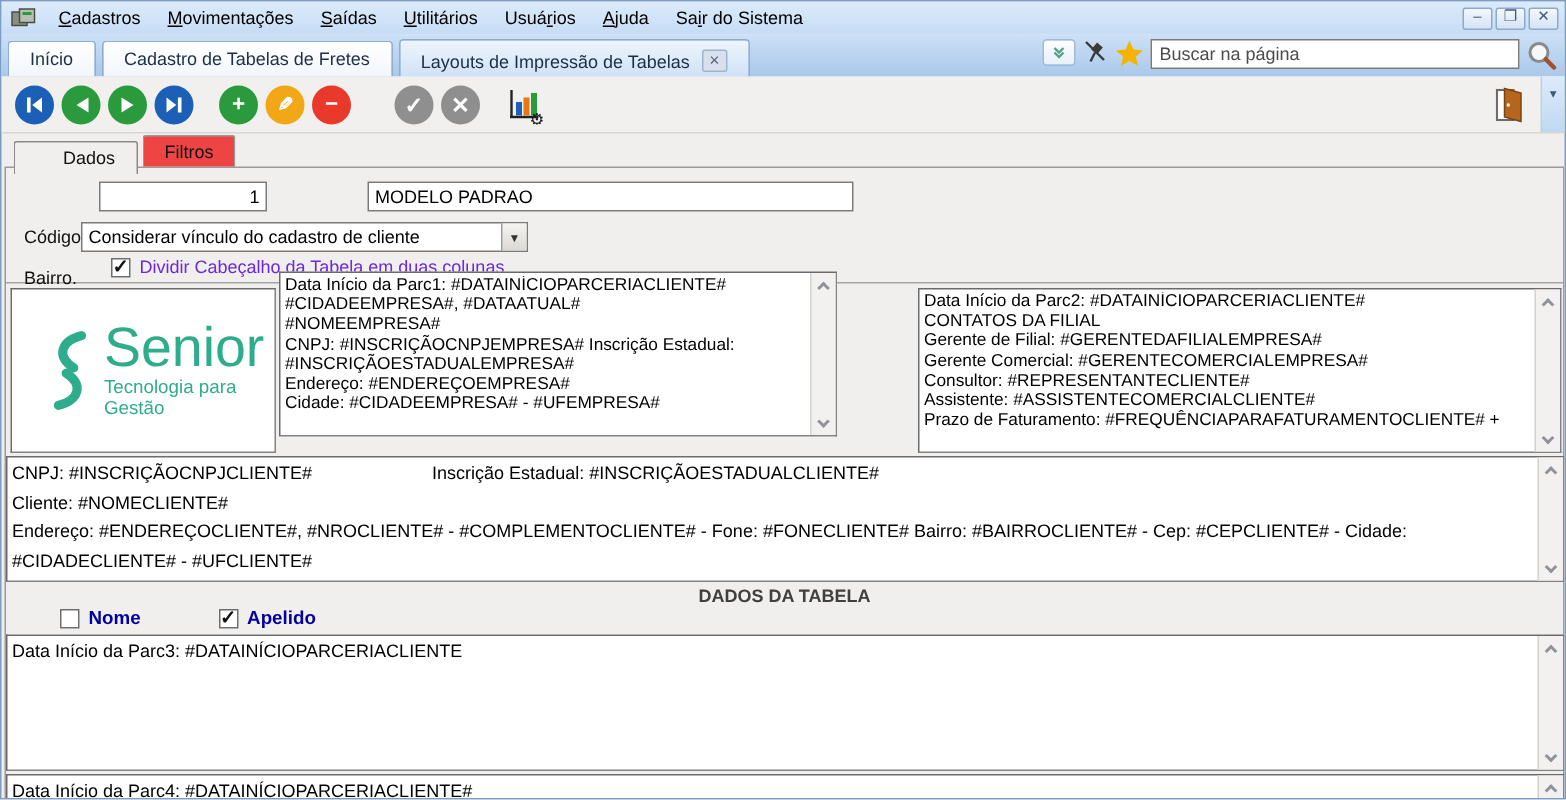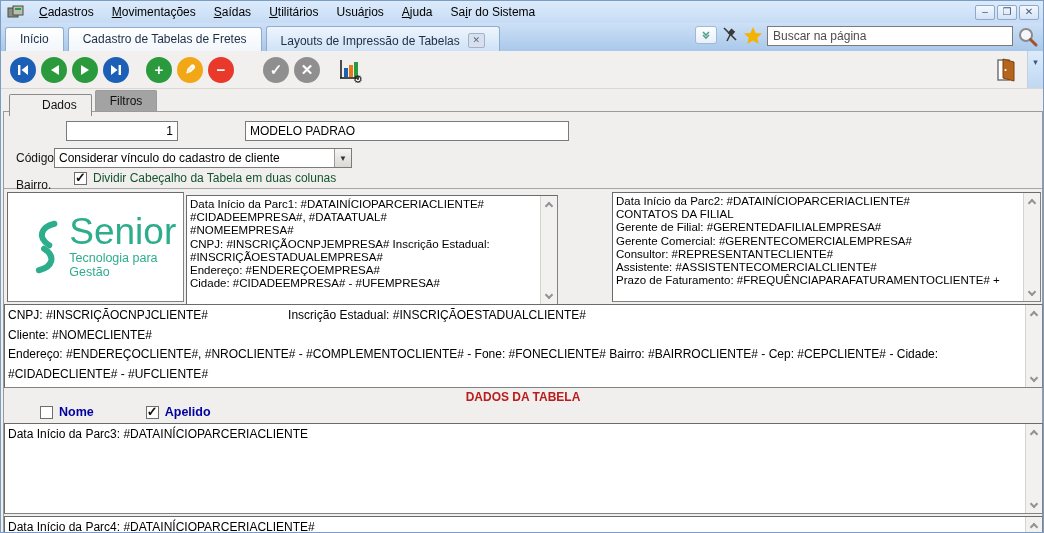--- a/index.html
+++ b/index.html
@@ -40,53 +40,53 @@
   .gap{width:12px;}
   .chartbtn{width:32px;height:30px;margin-left:14px;display:flex;align-items:center;justify-content:center;}
   .tb-right{margin-left:auto;display:flex;align-items:center;height:100%;}
   .doorbtn{width:30px;height:30px;display:flex;align-items:center;justify-content:center;margin-right:6px;}
   .tb-strip{width:16px;height:100%;background:linear-gradient(#dcebfb,#c0d8f2);border-left:1px solid #c2cfdd;
     font-size:9px;color:#3c5a7d;text-align:center;padding-top:6px;}
 
   
   .innertabs{position:absolute;left:8px;top:89px;display:flex;z-index:2;}
   .itab{height:21px;padding:3px 14px 0;font-size:12px;color:#111;border:1px solid #9a9a9a;border-bottom:none;
-    border-radius:2px 2px 0 0;background:#a3a3a3;margin-right:3px;}
+    border-radius:2px 2px 0 0;background:#ef4444;margin-right:3px;}
   .itab.active{background:#f0efed;height:22px;position:relative;top:4px;border-color:#8a8a8a;padding-left:32px;}
 
   
   .page{position:absolute;left:2px;top:110px;width:1040px;height:423px;border:1px solid #9a9a9a;background:#f0efed;}
   .formbox{position:absolute;left:0;top:0;width:100%;height:77px;border-bottom:1px solid #a6a6a6;}
   .lbl{position:absolute;font-size:12px;color:#111;margin-top:26px;}
   .field{position:absolute;height:20px;border:1px solid #7a7a7a;background:#fff;font-size:12px;padding:2px 4px;color:#000;}
   .selectbox{position:absolute;height:20px;border:1px solid #7a7a7a;background:#fff;font-size:12px;display:flex;align-items:center;}
   .selectbox .val{flex:1;padding:0 4px;white-space:nowrap;overflow:hidden;}
   .selectbox .btn{width:17px;height:100%;background:linear-gradient(#f5f4f2,#dcd9d4);border-left:1px solid #9a9a9a;
     font-size:8px;color:#333;display:flex;align-items:center;justify-content:center;}
   .cb{display:inline-block;width:13px;height:13px;border:1px solid #6e6e6e;background:#fff;position:relative;vertical-align:-2px;}
   .cb.checked::after{content:"✓";position:absolute;left:0px;top:-3px;font-size:13px;font-weight:bold;color:#111;}
-  .cbrow{position:absolute;font-size:12px;color:#14532d;display:flex;align-items:center;gap:6px;}
+  .cbrow{position:absolute;font-size:12px;color:#6d28d9;display:flex;align-items:center;gap:6px;}
 
   
   .panel{position:absolute;background:#fff;border:1px solid #828282;border-top-color:#6b6b6b;border-left-color:#6b6b6b;}
   .tatext{position:absolute;left:3px;top:2px;right:20px;bottom:2px;font-size:11.5px;line-height:13.2px;
     white-space:pre-wrap;color:#000;overflow:hidden;}
   .vscroll{position:absolute;right:0;top:0;bottom:0;width:17px;background:#f2f1f0;border-left:1px solid #d5d3d0;}
   .sbtn{position:absolute;left:0;width:100%;height:16px;display:flex;align-items:center;justify-content:center;}
   .sbtn.up{top:0;} .sbtn.down{bottom:0;}
   .chev{width:6px;height:6px;border-right:2px solid #8f9399;border-bottom:2px solid #8f9399;}
   .chev.u{transform:rotate(-135deg);margin-top:3px;} .chev.d{transform:rotate(45deg);margin-bottom:3px;}
 
   .logo-wrap{display:flex;align-items:center;justify-content:center;height:100%;gap:8px;padding-left:24px;}
   .logo-text{color:#2ead8c;}
   .logo-name{font-size:37px;letter-spacing:0px;line-height:34px;}
   .logo-tag{font-size:12.5px;margin-top:2px;}
 
   
-  .strip-title{position:absolute;left:0;width:100%;text-align:center;font-size:12px;font-weight:bold;color:#b91c1c;}
+  .strip-title{position:absolute;left:0;width:100%;text-align:center;font-size:12px;font-weight:bold;color:#404040;}
   .strip-row{position:absolute;font-size:12.5px;font-weight:bold;color:#0000a0;display:flex;align-items:center;}
 </style>
 </head>
 <body>
 
 <div id="app">
 
   <div class="menubar">
     <svg class="appicon" viewBox="0 0 18 15">
       <rect x="1" y="3" width="10" height="9" fill="#8a8f85" stroke="#4a4f45"></rect>
@@ -223,21 +223,21 @@
           <path d="M26 4 C10 8 6 20 20 29" fill="none" stroke="#2ead8c" stroke-width="7" stroke-linecap="round"></path>
           <path d="M8 58 C24 54 28 42 14 33" fill="none" stroke="#2ead8c" stroke-width="7" stroke-linecap="round"></path>
         </svg>
         <div class="logo-text">
           <div class="logo-name">Senior</div>
           <div class="logo-tag">Tecnologia para Gestão</div>
         </div>
       </div>
     </div>
 
-    <div class="panel" style="left:182px;top:83px;width:372px;height:110px">
+    <div class="panel" style="left:182px;top:69px;width:372px;height:110px">
       <div class="tatext">Data Início da Parc1: #DATAINÍCIOPARCERIACLIENTE#
 #CIDADEEMPRESA#, #DATAATUAL#
 #NOMEEMPRESA#
 CNPJ: #INSCRIÇÃOCNPJEMPRESA# Inscrição Estadual:
 #INSCRIÇÃOESTADUALEMPRESA#
 Endereço: #ENDEREÇOEMPRESA#
 Cidade: #CIDADEEMPRESA# - #UFEMPRESA#</div>
       <div class="vscroll">
         <div class="sbtn up">
             <div class="chev u"></div>

